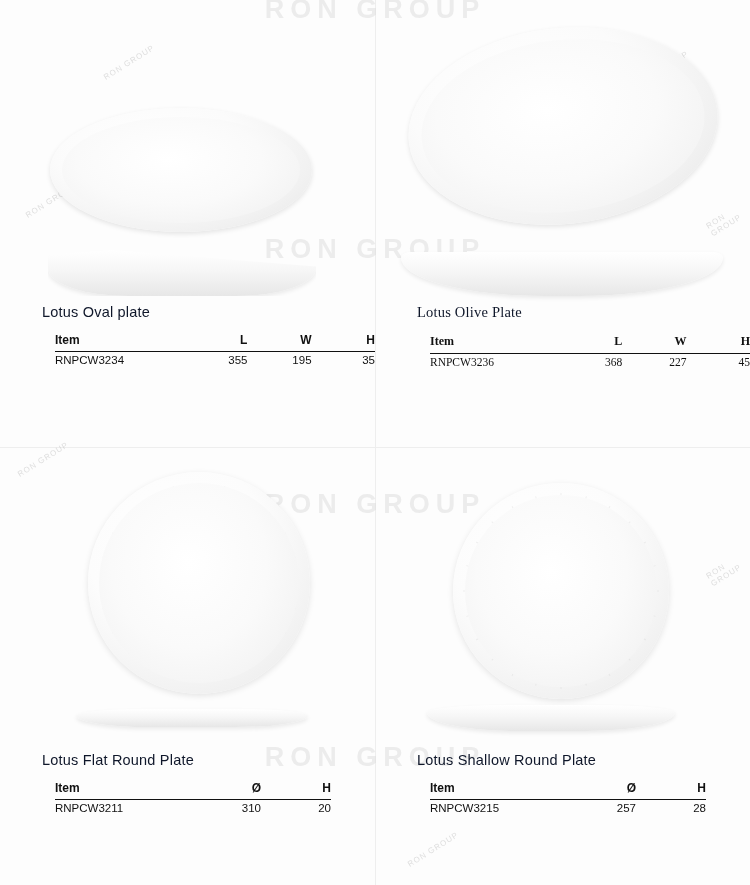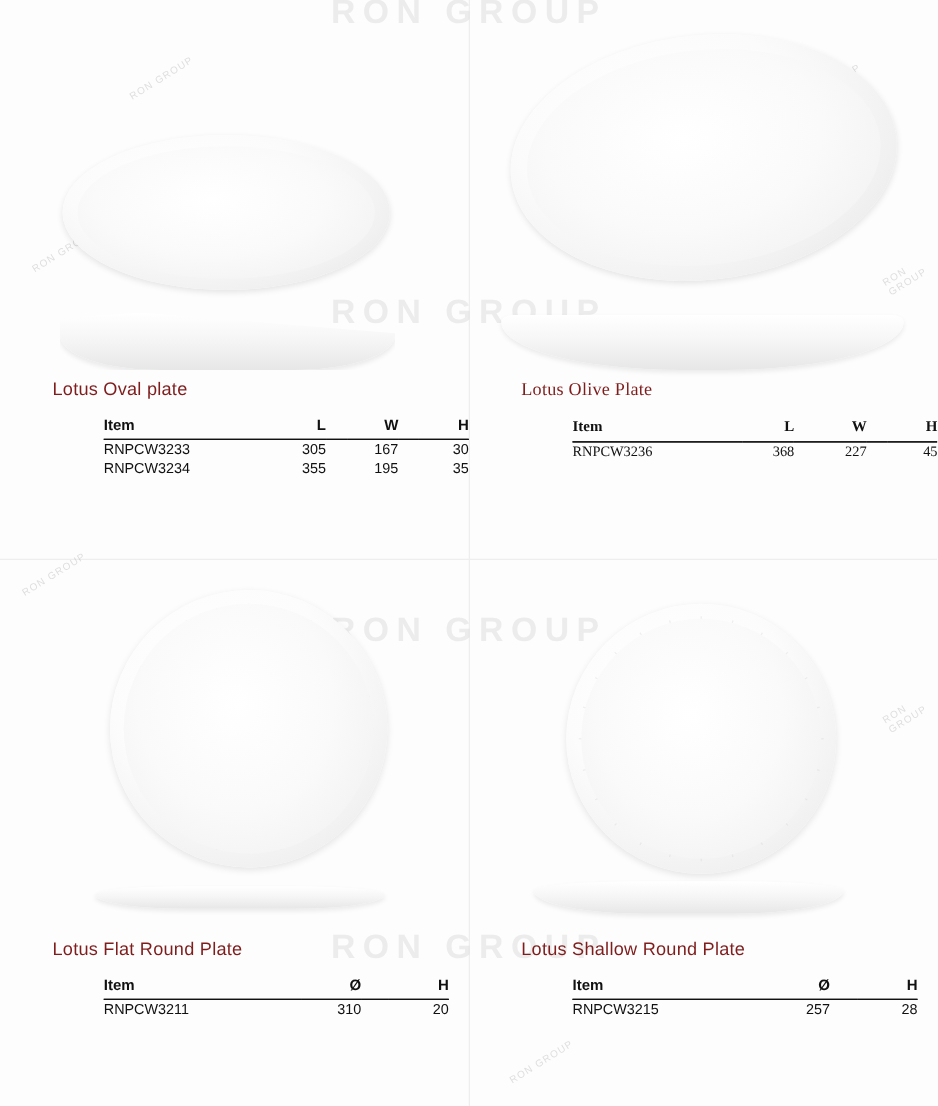--- a/index.html
+++ b/index.html
@@ -96,30 +96,30 @@
     background: #eeeeee;
   }
 
   .product-img {
     position: relative;
     width: 375px;
     height: 300px;
   }
   .product-title {
     font-size: 14.5px;
-    color: #7f1d1d;
+    color: #0f172a;
     margin: 0 0 0 42px;
     padding-top: 4px;
     font-weight: normal;
     letter-spacing: 0.2px;
   }
 
   table.spec {
     border-collapse: collapse;
-    margin-left: 83px;
+    margin-left: 55px;
     margin-top: 13px;
     font-size: 11.5px;
   }
   table.spec th {
     font-weight: bold;
     font-size: 12px;
     text-align: left;
     padding: 0 0 4px 0;
     color: #111;
   }
@@ -235,28 +235,20 @@
         <tr class="th-row">
           <th class="col-item">Item</th>
           <th class="col-n">L</th>
           <th class="gap"></th>
           <th class="col-n">W</th>
           <th class="gap"></th>
           <th class="col-n">H</th>
         </tr>
       </thead>
       <tbody>
-        <tr>
-          <td>RNPCW3233</td>
-          <td class="col-n">305</td>
-          <td></td>
-          <td class="col-n">167</td>
-          <td></td>
-          <td class="col-n">30</td>
-        </tr>
         <tr>
           <td>RNPCW3234</td>
           <td class="col-n">355</td>
           <td></td>
           <td class="col-n">195</td>
           <td></td>
           <td class="col-n">35</td>
         </tr>
       </tbody>
     </table>

